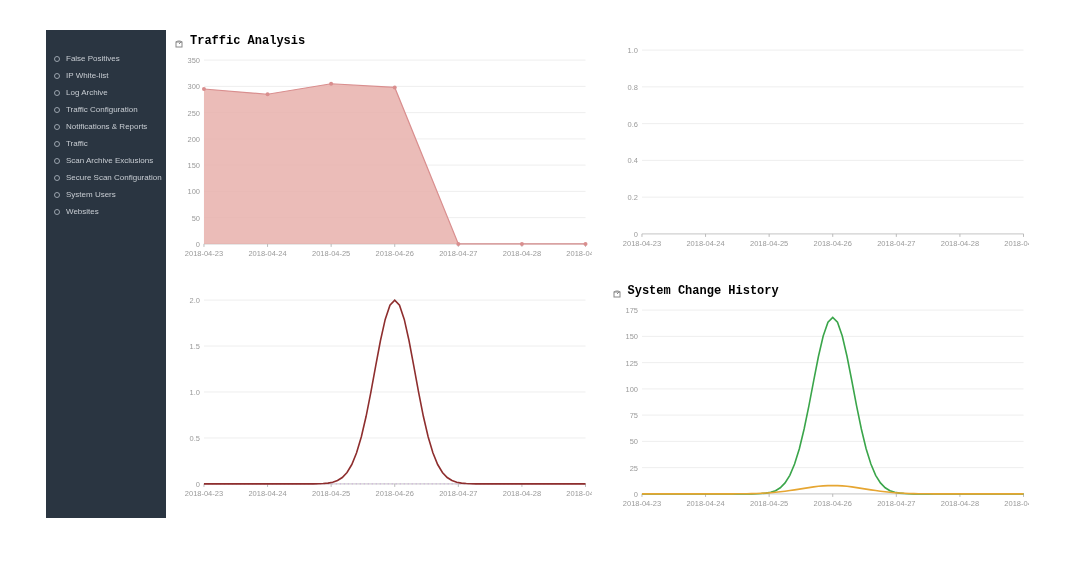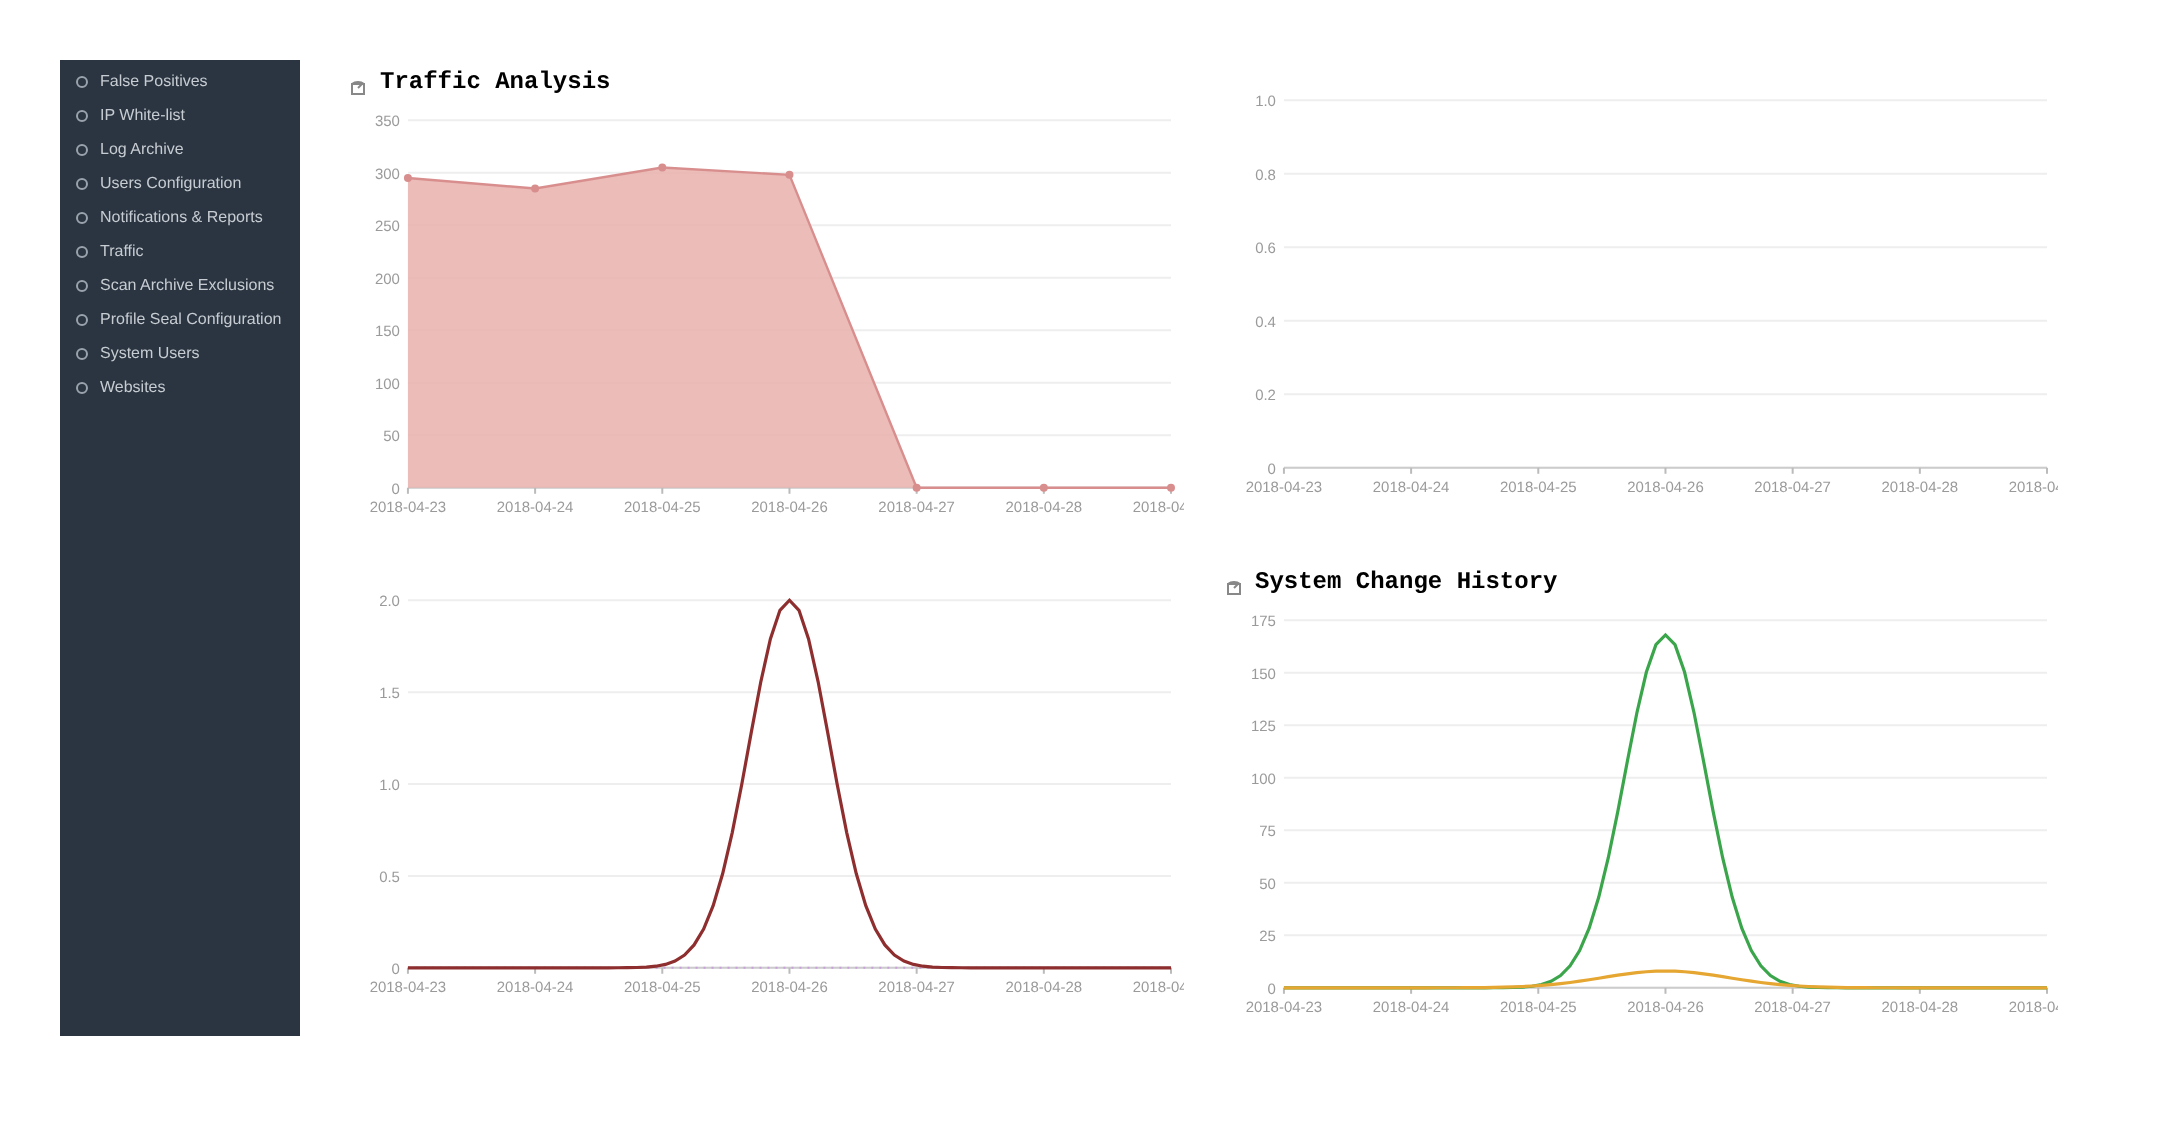--- a/index.html
+++ b/index.html
@@ -3,23 +3,23 @@
 <meta charset="utf-8">
 <style>
   * { box-sizing: border-box; margin: 0; padding: 0; }
   body { font-family: "Segoe UI", Arial, sans-serif; background: #f7f7f7; color: #555; }
   .frame {
     width: 1083px; height: 566px; margin: 0 auto; background: #fff;
     position: relative; overflow: hidden;
     box-shadow: 0 18px 24px -12px rgba(0,0,0,.25);
   }
   .sidebar {
-    position: absolute; left: 30px; top: 30px; bottom: 48px; width: 120px;
+    position: absolute; left: 46px; top: 30px; bottom: 48px; width: 120px;
     background: #2a3541; color: #c7ccd2; font-size: 8px;
-    padding-top: 2px;
+    padding-top: 20px;
   }
   .sidebar .item {
     display: flex; align-items: center; gap: 6px;
     padding: 4px 8px; cursor: pointer; white-space: nowrap;
   }
   .sidebar .bullet {
     width: 6px; height: 6px; border: 1px solid #9aa3ad; border-radius: 50%;
     flex-shrink: 0;
   }
   .main {
@@ -56,37 +56,37 @@
       <div class="item">
         <span class="bullet"></span>
         <span>IP White-list</span>
       </div>
       <div class="item">
         <span class="bullet"></span>
         <span>Log Archive</span>
       </div>
       <div class="item">
         <span class="bullet"></span>
-        <span>Users Configuration</span>
+        <span>Traffic Configuration</span>
       </div>
       <div class="item">
         <span class="bullet"></span>
         <span>Notifications &amp; Reports</span>
       </div>
       <div class="item">
         <span class="bullet"></span>
         <span>Traffic</span>
       </div>
       <div class="item">
         <span class="bullet"></span>
         <span>Scan Archive Exclusions</span>
       </div>
       <div class="item">
         <span class="bullet"></span>
-        <span>Profile Seal Configuration</span>
+        <span>Secure Scan Configuration</span>
       </div>
       <div class="item">
         <span class="bullet"></span>
         <span>System Users</span>
       </div>
       <div class="item">
         <span class="bullet"></span>
         <span>Websites</span>
       </div>
     </nav>

